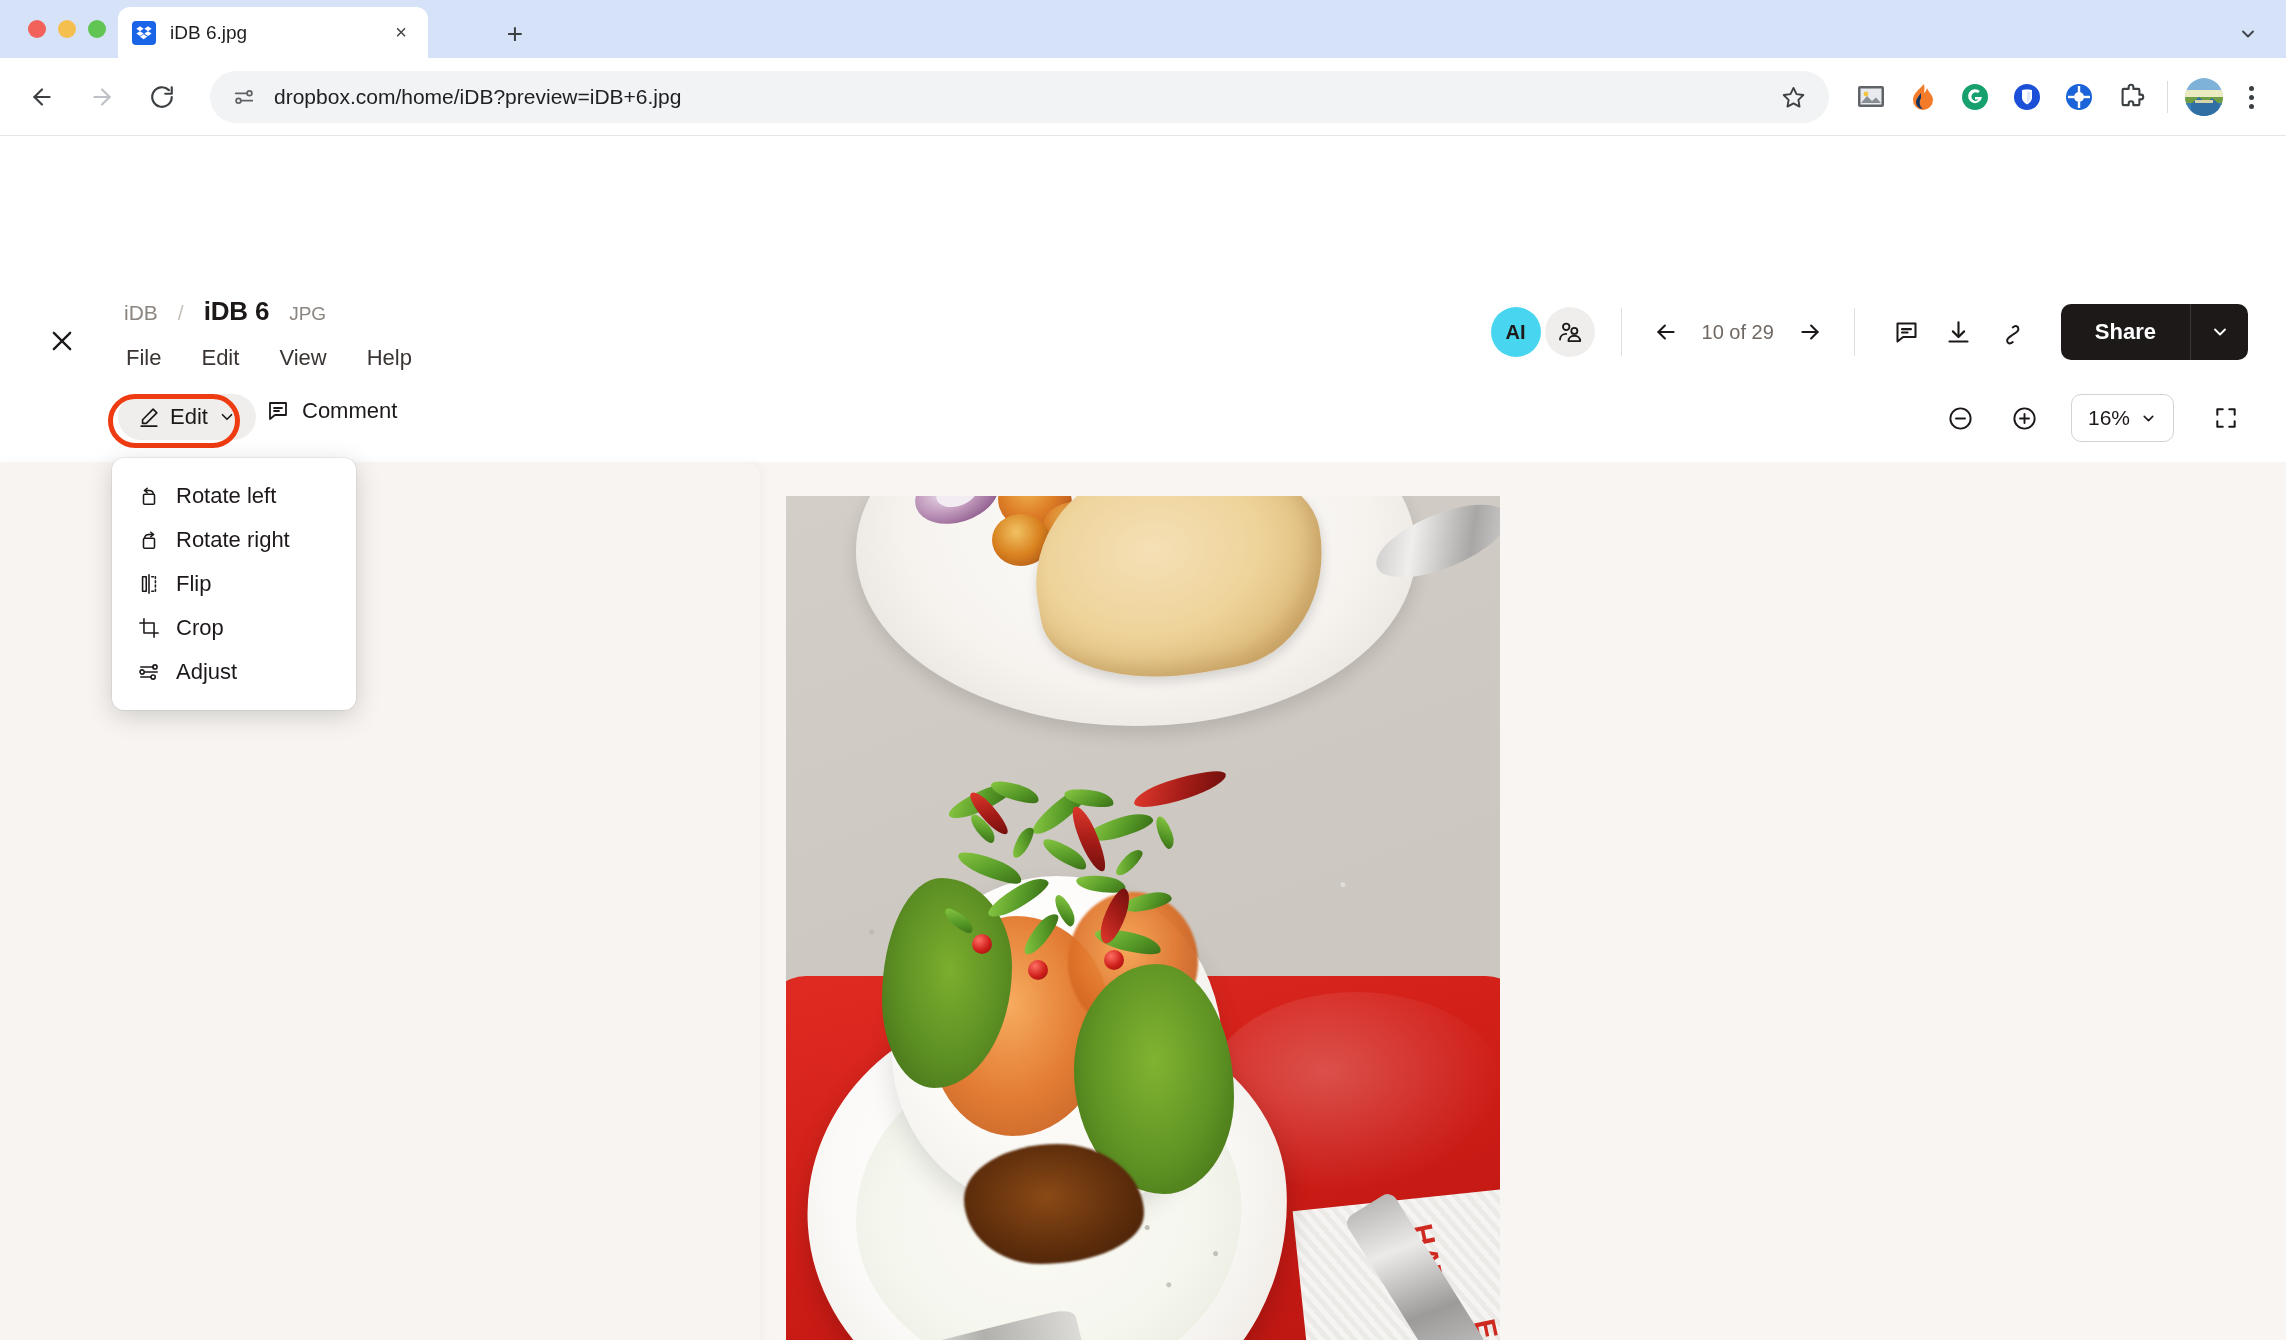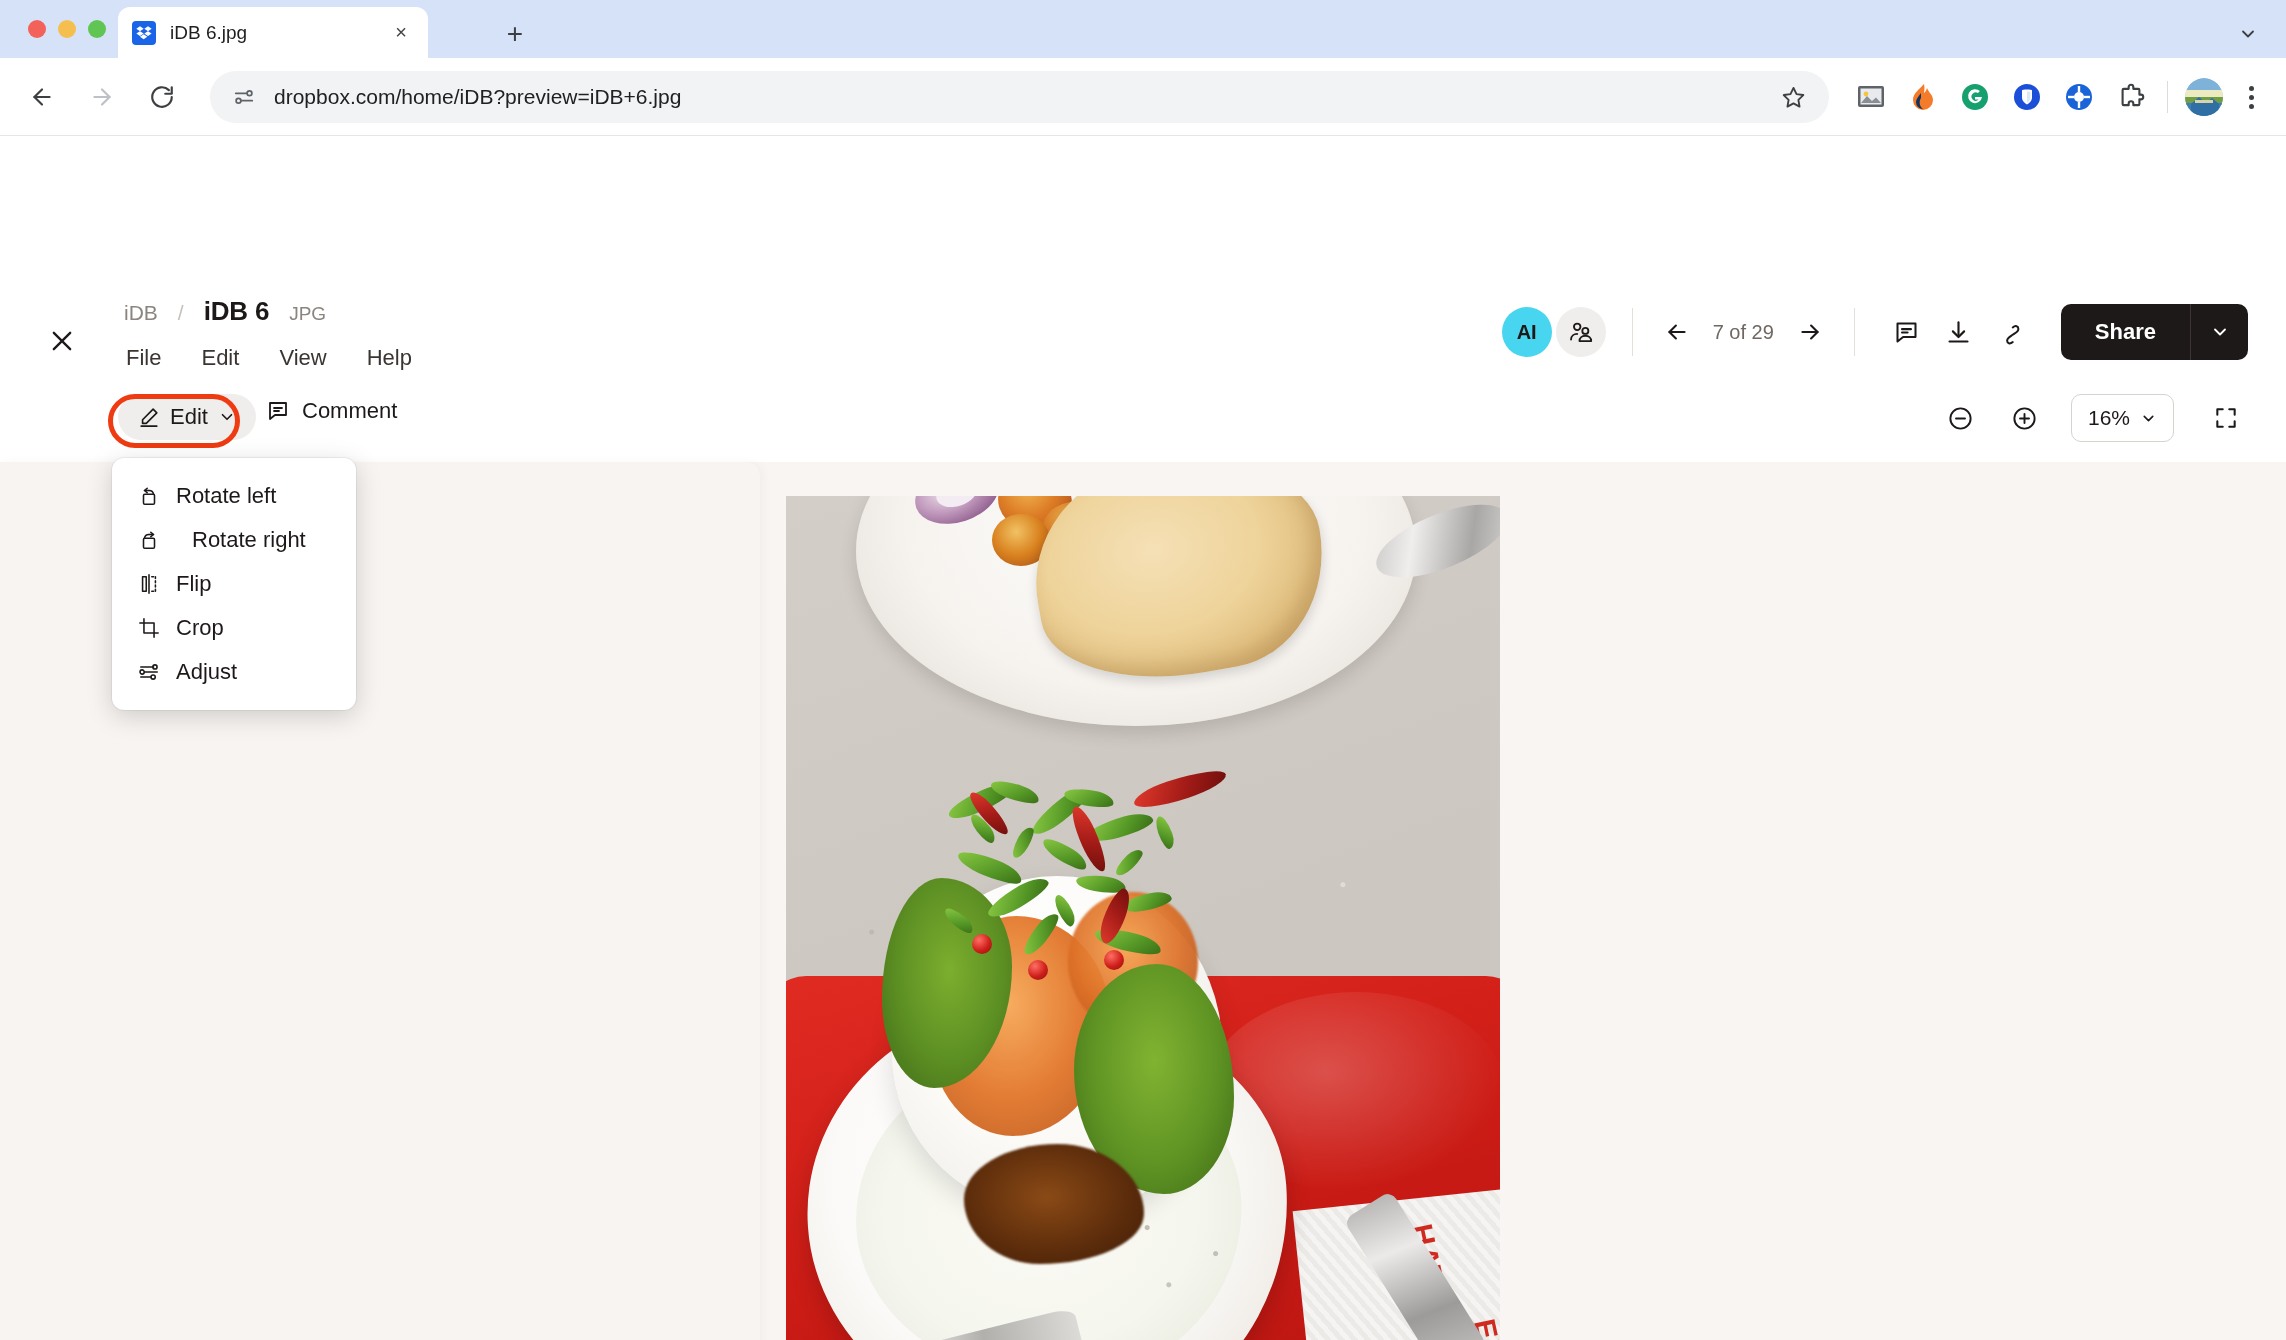--- a/index.html
+++ b/index.html
@@ -521,21 +521,21 @@
       </svg>
     </div>
     <div class="hdr-div"></div>
     <div class="pager">
       <div class="pager-arrow">
         <svg width="26" height="26" viewBox="0 0 24 24" fill="none" stroke="#1e1919" stroke-width="1.9" stroke-linecap="round" stroke-linejoin="round">
             <path d="M19 12H5"></path>
             <path d="M11 18l-6-6 6-6"></path>
           </svg>
       </div>
-      <span class="pager-label">7 of 29</span>
+      <span class="pager-label">10 of 29</span>
       <div class="pager-arrow">
         <svg width="26" height="26" viewBox="0 0 24 24" fill="none" stroke="#1e1919" stroke-width="1.9" stroke-linecap="round" stroke-linejoin="round">
             <path d="M5 12h14"></path>
             <path d="M13 6l6 6-6 6"></path>
           </svg>
       </div>
     </div>
     <div class="hdr-div"></div>
     <div class="hdr-icon">
       <svg width="27" height="27" viewBox="0 0 24 24" fill="none" stroke="#1e1919" stroke-width="1.8" stroke-linejoin="round">
@@ -700,21 +700,21 @@
         <svg width="22" height="22" viewBox="0 0 24 24" fill="none" stroke="#1e1919" stroke-width="1.7" stroke-linecap="round" stroke-linejoin="round">
           <rect x="6" y="10" width="12" height="11" rx="1.4"></rect>
             <path d="M12 6H7.5"></path>
             <path d="M10 3.6L7 6l3 2.4"></path>
             <path d="M12 6a5 5 0 0 1 5 4"></path>
         </svg>
       </span>
       <span>Rotate left</span>
     </div>
 
-    <div style="display:flex; align-items:center; gap:32px; padding:9px 0 9px 26px; font-size:22px; color:#1e1919;">
+    <div style="display:flex; align-items:center; gap:16px; padding:9px 0 9px 26px; font-size:22px; color:#1e1919;">
       <span>
         <svg width="22" height="22" viewBox="0 0 24 24" fill="none" stroke="#1e1919" stroke-width="1.7" stroke-linecap="round" stroke-linejoin="round">
           <rect x="6" y="10" width="12" height="11" rx="1.4"></rect>
             <path d="M12 6h4.5"></path>
             <path d="M14 3.6L17 6l-3 2.4"></path>
             <path d="M12 6a5 5 0 0 0-5 4"></path>
         </svg>
       </span>
       <span>Rotate right</span>
     </div>

